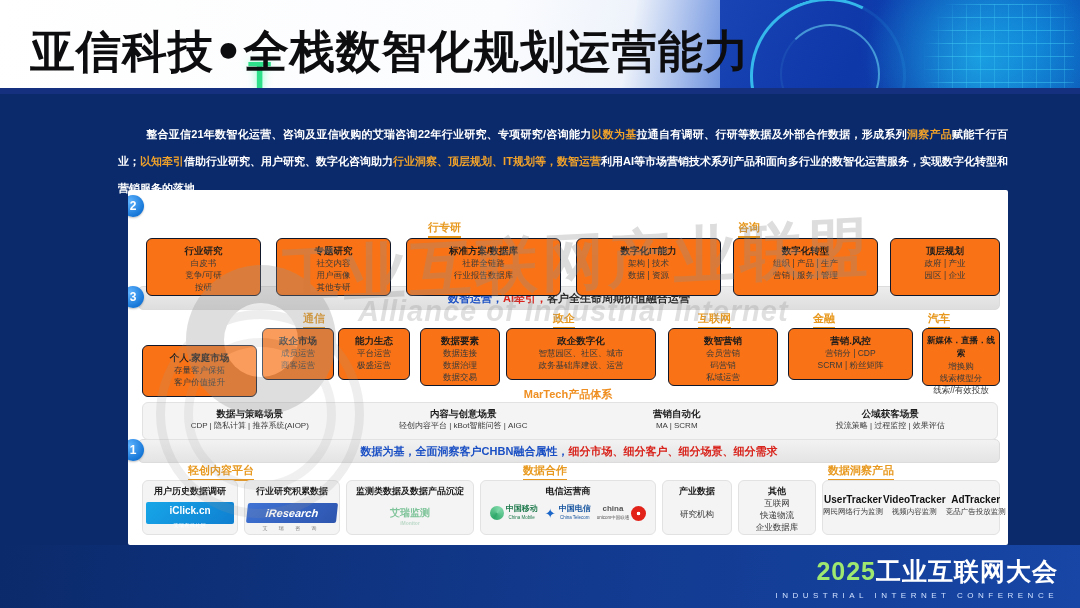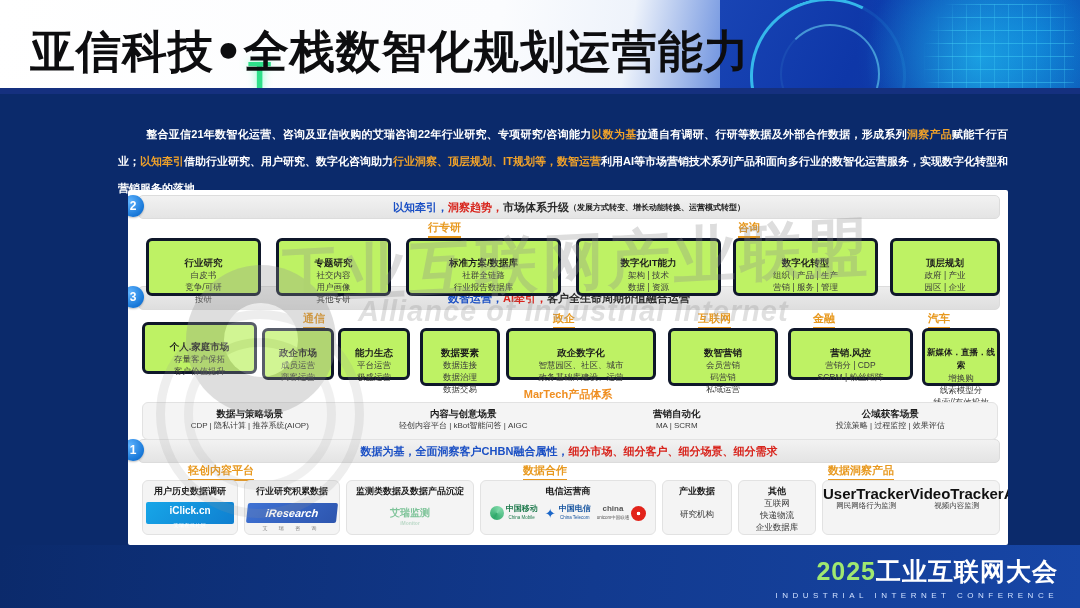--- a/index.html
+++ b/index.html
@@ -121,22 +121,22 @@
     box-shadow:0 1px 2px rgba(0,0,0,.25);z-index:5;
   }
   .seclabel{
     position:absolute;font-size:11px;font-weight:700;color:#e8991f;
     white-space:nowrap;z-index:3;
   }
   .seclabel.u:after{
     content:"";display:block;height:2px;background:#e8991f;margin-top:1px;
   }
   .card{
-    position:absolute;background:#bef264;border:3px solid #0f172a;border-radius:6px;
-    box-sizing:border-box;text-align:center;padding-top:15px;z-index:3;
+    position:absolute;background:#f97316;border:1px solid #0f172a;border-radius:6px;
+    box-sizing:border-box;text-align:center;padding-top:5px;z-index:3;
   }
   .card .ct{font-size:9.5px;font-weight:700;color:#1c1c1c;line-height:13px;}
   .card .cl{font-size:8.5px;color:#3a3a3a;line-height:12px;white-space:nowrap;}
   .martech-title{
     position:absolute;width:880px;text-align:center;font-size:11px;font-weight:700;
     color:#ef8f22;z-index:3;
   }
   .wide-card{
     position:absolute;background:#f4f4f4;border:1px solid #e2e2e2;border-radius:6px;
     box-sizing:border-box;display:flex;z-index:3;
@@ -171,21 +171,21 @@
   .telco-item .gl{font-size:8px;font-weight:700;line-height:9px;}
   .telco-item .gl small{display:block;font-size:4.5px;font-weight:400;}
   .cmblob{width:14px;height:14px;border-radius:50%;
     background:conic-gradient(from 210deg,#2fa86a,#7ed9a8,#2fa86a);}
   .ctblob{width:13px;height:13px;color:#1a66c8;font-size:13px;line-height:13px;}
   .cublob{width:15px;height:15px;border-radius:50%;
     background:radial-gradient(circle at 50% 50%,#fff 18%,#e2231a 19%,#e2231a 100%);}
   .tracker-grid{display:flex;flex-direction:column;gap:1px;padding-top:3px;}
   .tracker-row{display:flex;}
   .tracker-cell{flex:1;text-align:center;}
-  .tracker-cell .tn{font-size:15px;font-weight:700;color:#111;line-height:12px;}
+  .tracker-cell .tn{font-size:10px;font-weight:700;color:#111;line-height:12px;margin-top:6px;}
   .tracker-cell .td{font-size:7.5px;color:#3a3a3a;line-height:11px;white-space:nowrap;}
   
   .footer{
     position:absolute;left:0;bottom:0;width:1080px;height:63px;
     background:linear-gradient(95deg,#0b2a6b 0%,#123a8f 55%,#1746a6 100%);
   }
   .foot-logo{position:absolute;right:22px;bottom:8px;text-align:right;}
   .foot-main{font-size:25px;font-weight:700;color:#ffffff;letter-spacing:1px;white-space:nowrap;}
   .foot-main .yr{color:#9fe870;}
   .foot-sub{font-size:8px;color:#cfe0ff;letter-spacing:4.5px;margin-top:3px;}
@@ -209,26 +209,20 @@
 
   <div class="wm">
     <div class="wm-gear"></div>
     <div class="wm-ring"></div>
     <div class="wm-ring2"></div>
     <div class="wm-txt">工业互联网产业联盟</div>
     <div class="wm-txt2">Alliance of Industrial Internet</div>
   </div>
 
   <div class="num" style="left:-6px;top:5px;">2</div>
-  <div class="band-head" style="top:5px;">
-    <span class="t-blue">以知牵引，</span>
-      <span class="t-red">洞察趋势，</span>
-      <span class="t-dark">市场体系升级</span>
-      <span class="t-small">（发展方式转变、增长动能转换、运营模式转型）</span>
-  </div>
   <div class="seclabel u" style="left:300px;top:30px;">行专研</div>
   <div class="seclabel u" style="left:610px;top:30px;">咨询</div>
 
   <div class="card" style="left:18px;top:48px;width:115px;height:58px;">
     <div class="ct">行业研究</div>
     <div class="cl">白皮书</div>
     <div class="cl">竞争/可研</div>
     <div class="cl">按研</div>
   </div>
   <div class="card" style="left:148px;top:48px;width:115px;height:58px;">
@@ -263,21 +257,21 @@
     <span class="t-blue">数智运营，</span>
       <span class="t-red">AI牵引，</span>
       <span class="t-dark">客户全生命周期价值融合运营</span>
   </div>
   <div class="seclabel u" style="left:175px;top:121px;">通信</div>
   <div class="seclabel u" style="left:425px;top:121px;">政企</div>
   <div class="seclabel u" style="left:570px;top:121px;">互联网</div>
   <div class="seclabel u" style="left:685px;top:121px;">金融</div>
   <div class="seclabel u" style="left:800px;top:121px;">汽车</div>
 
-  <div class="card" style="left:14px;top:132px;width:115px;height:52px;">
+  <div class="card" style="left:14px;top:155px;width:115px;height:52px;">
     <div class="ct">个人.家庭市场</div>
     <div class="cl">存量客户保拓</div>
     <div class="cl">客户价值提升</div>
   </div>
   <div class="card" style="left:134px;top:138px;width:72px;height:52px;">
     <div class="ct">政企市场</div>
     <div class="cl">成员运营</div>
     <div class="cl">商客运营</div>
   </div>
   <div class="card" style="left:210px;top:138px;width:72px;height:52px;">

